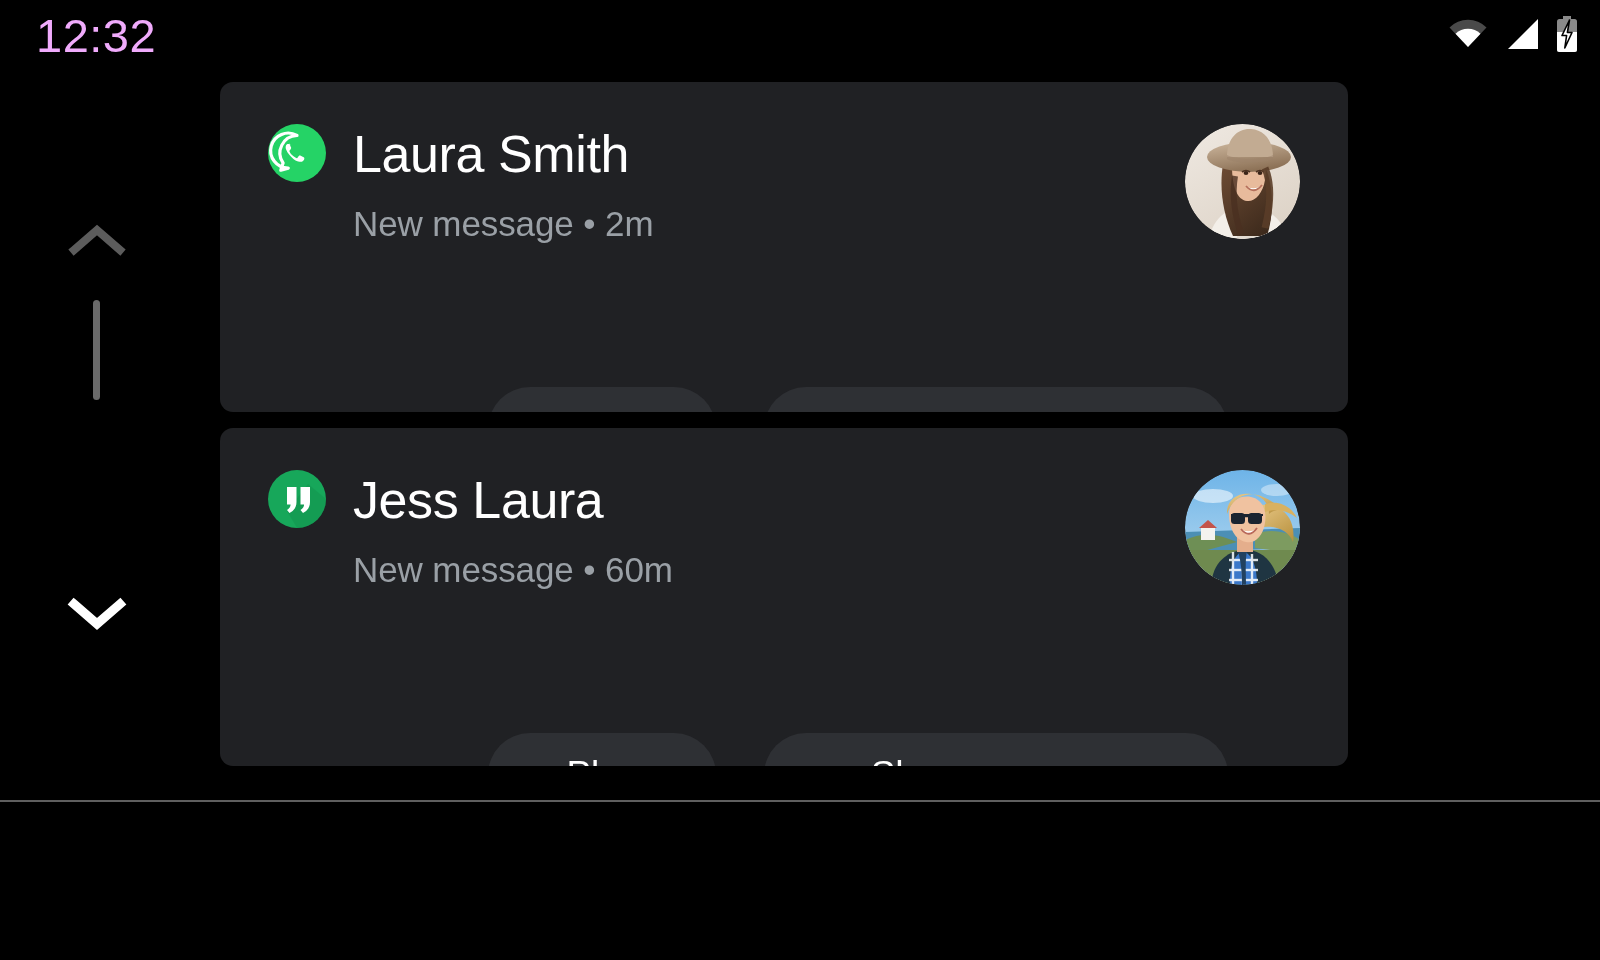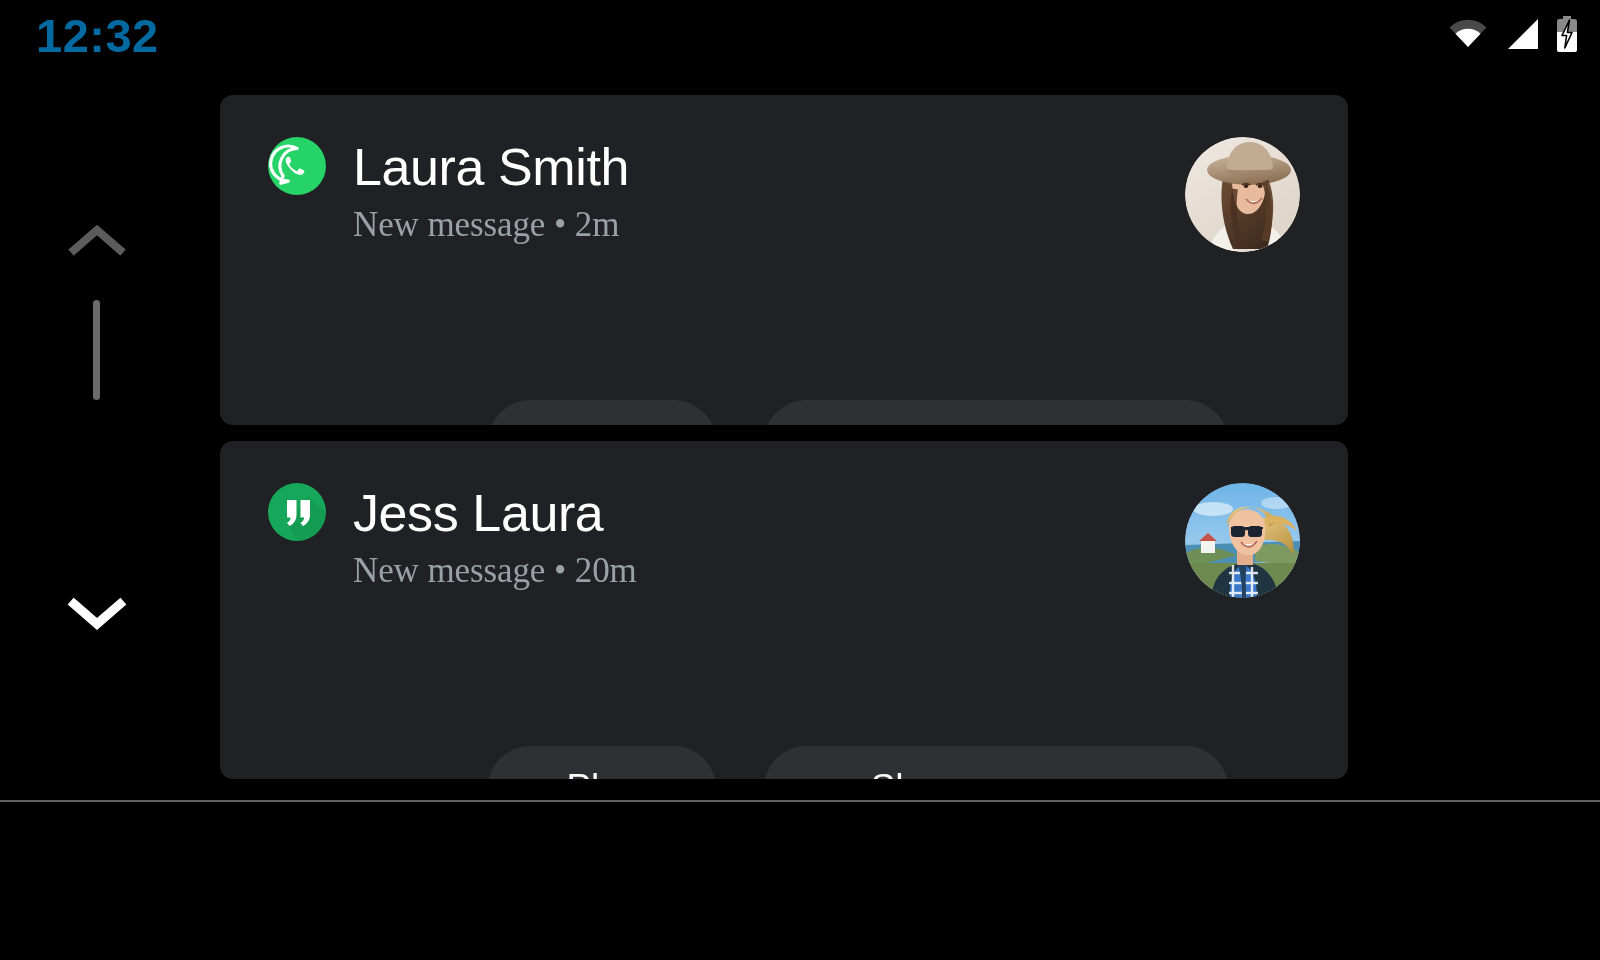--- a/index.html
+++ b/index.html
@@ -8,58 +8,58 @@
     background:#000;
     font-family:"Liberation Sans", sans-serif;
     overflow:hidden;
   }
   .screen { position:relative; width:1600px; height:960px; background:#000; }
 
   
   .statusbar { position:absolute; left:0; top:0; width:1600px; height:72px; }
   .clock {
     position:absolute; left:36px; top:6px;
-    font-size:47px; color:#0369a1; letter-spacing:0.5px;
-    font-weight:700; line-height:60px;
+    font-size:47px; color:#f0abfc; letter-spacing:0.5px;
+    font-weight:400; line-height:60px;
   }
   .status-icons {
     position:absolute; right:22px; top:12px;
     display:flex; align-items:center; gap:17px; height:44px;
   }
 
   
   .scroll-rail { position:absolute; left:62px; top:210px; width:70px; height:440px; }
   .chev { position:absolute; left:0; width:70px; height:44px; }
   .chev-up { top:10px; }
   .chev-down { top:380px; }
   .scroll-track {
     position:absolute; left:31px; top:90px;
     width:7px; height:100px; border-radius:4px; background:#6a6a6a;
   }
 
   
-  .cards { position:absolute; left:220px; top:95px; width:1128px; }
+  .cards { position:absolute; left:220px; top:82px; width:1128px; }
   .card {
     position:relative; width:1128px; background:#202124;
     border-radius:13px; overflow:hidden;
   }
   .card + .card { margin-top:16px; }
   .card-1 { height:330px; }
   .card-2 { height:338px; }
 
   .card-head { position:absolute; left:48px; top:42px; display:flex; }
   .app-icon { width:58px; height:58px; flex:0 0 58px; position:relative; }
   .head-text { margin-left:27px; padding-top:-2px; }
   .sender {
     font-size:52px; line-height:60px; color:#ffffff;
     font-weight:400; letter-spacing:-0.4px; white-space:nowrap;
   }
   .summary {
-    margin-top:7px; font-size:35px; line-height:42px;
-    color:#9aa0a6; font-weight:400; letter-spacing:-0.1px; white-space:nowrap;font-family:Liberation Serif, serif;
+    margin-top:19px; font-size:35px; line-height:42px;
+    color:#9aa0a6; font-weight:400; letter-spacing:-0.1px; white-space:nowrap;
   }
 
   .avatar {
     position:absolute; right:48px; top:42px;
     width:115px; height:115px; border-radius:50%;
     overflow:hidden; background:#3a3a3a;
   }
 
   .actions { position:absolute; left:268px; bottom:0px; display:flex; gap:48px; }
   .pill {
@@ -204,21 +204,21 @@
         <span class="app-icon">
           <svg width="58" height="58" viewBox="0 0 58 58">
             <circle cx="29" cy="29" r="29" fill="#17a75a"></circle>
             <path d="M29 58 A29 29 0 0 0 58 29 L40 14 L19 41 Z" fill="#0d8a48" opacity="0.35"></path>
             <path d="M19 17 h9.5 v15 c0 5.5 -3 9 -7 11 l-2.5 -3 c2.4 -1.6 3.6 -3.3 3.6 -5.5 H19 Z" fill="#ffffff"></path>
             <path d="M32.5 17 h9.5 v15 c0 5.5 -3 9 -7 11 l-2.5 -3 c2.4 -1.6 3.6 -3.3 3.6 -5.5 h-3.6 Z" fill="#ffffff"></path>
           </svg>
         </span>
         <div class="head-text">
           <div class="sender">Jess Laura</div>
-          <div class="summary">New message • 20m</div>
+          <div class="summary">New message • 60m</div>
         </div>
       </div>
 
       <div class="avatar">
         <svg width="115" height="115" viewBox="0 0 115 115">
           <defs>
             <clipPath id="cl2">
                 <circle cx="57.5" cy="57.5" r="57.5"></circle>
               </clipPath>
             <linearGradient id="sky2" x1="0" y1="0" x2="0" y2="1">

